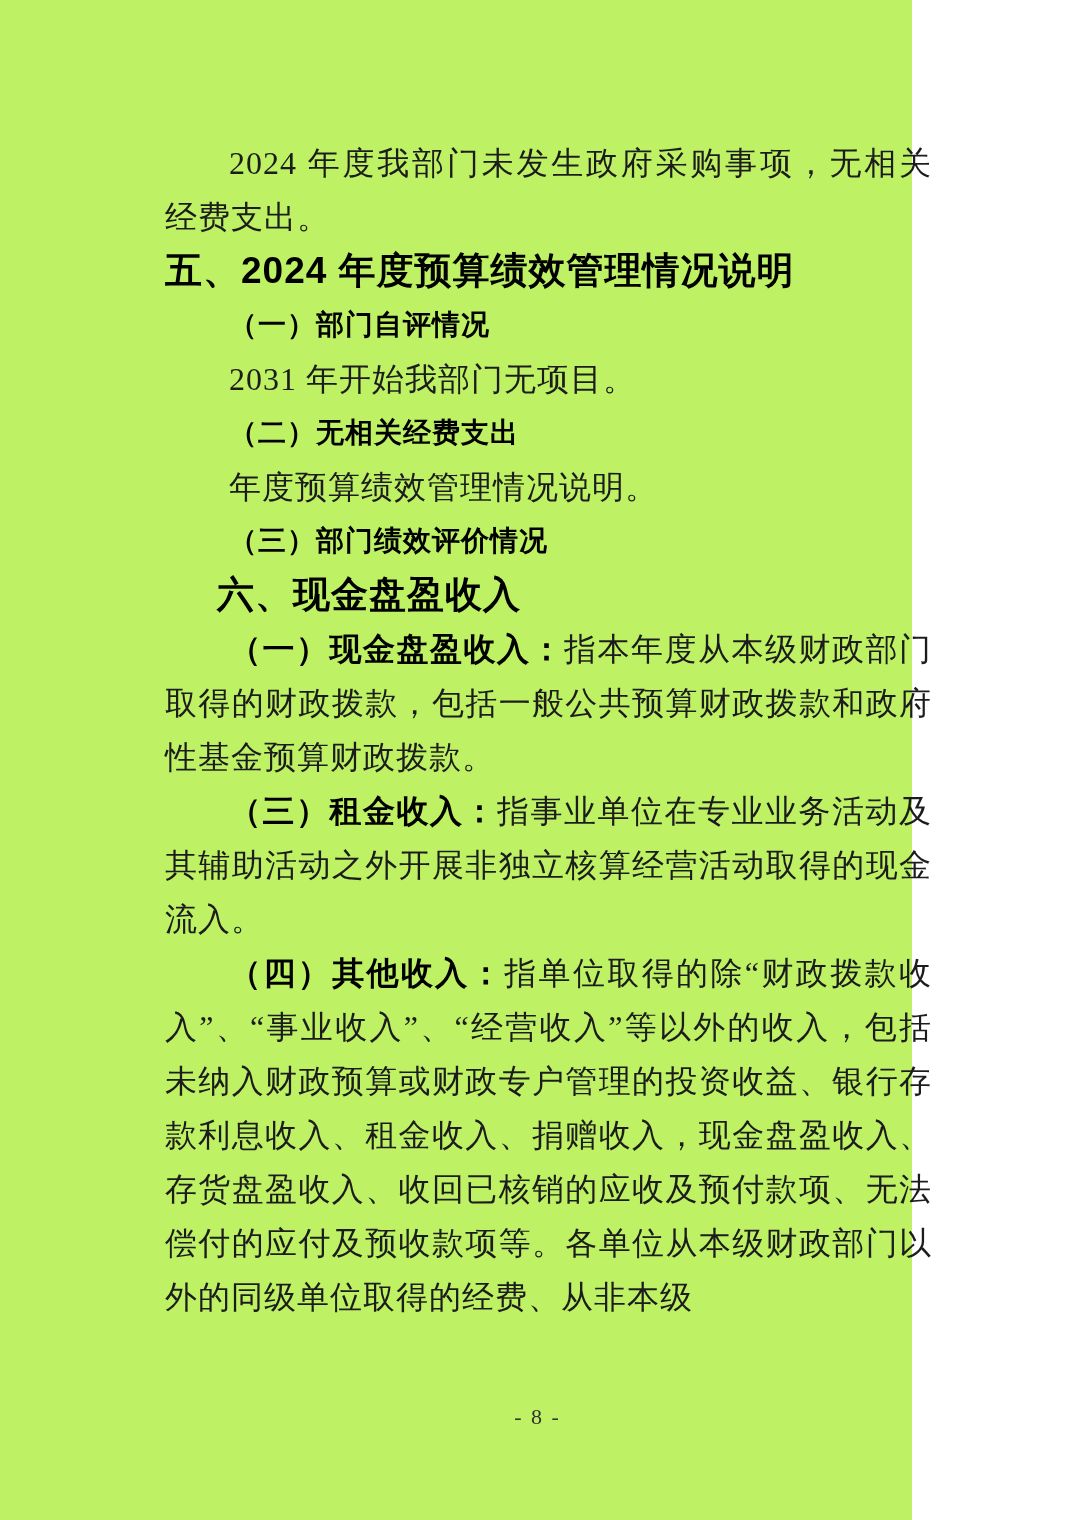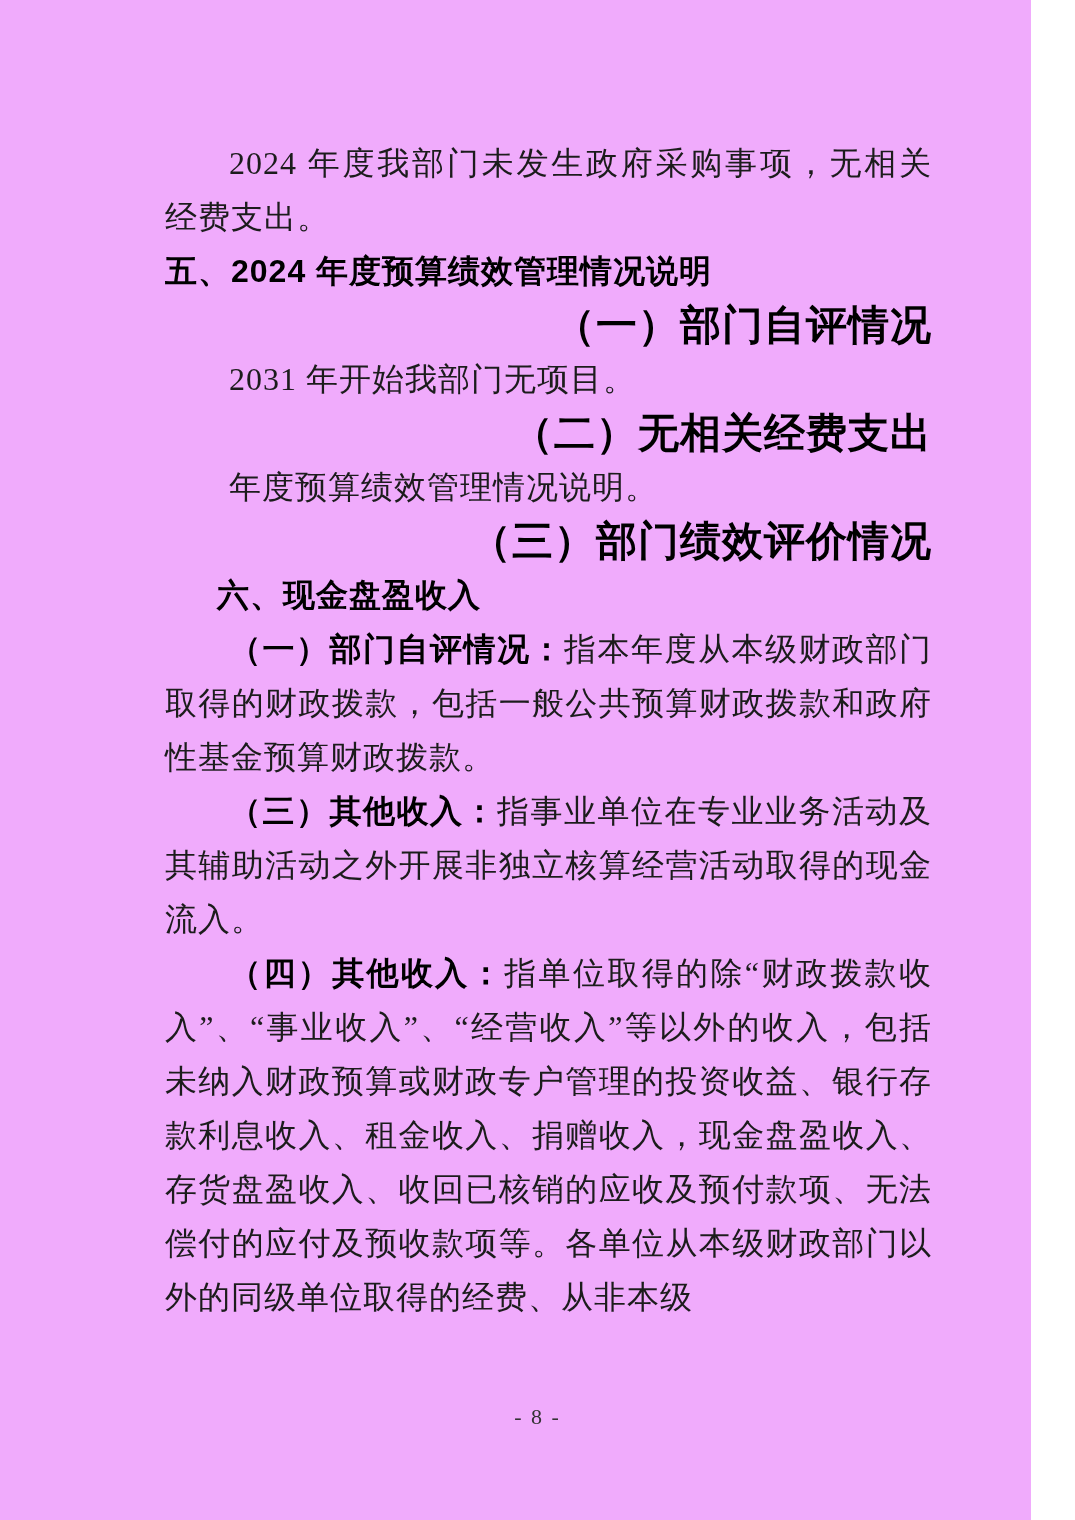--- a/index.html
+++ b/index.html
@@ -11,23 +11,23 @@
     width: 1075px;
     height: 1520px;
     position: relative;
     overflow: hidden;
     color: #1a1a1a;
     font-family: "Liberation Serif", "DejaVu Serif", serif;
   }
   .page {
     position: absolute;
     top: 0; left: 0;
-    width: 1031px;
+    width: 912px;
     height: 1520px;
-    background: #f0abfc;
+    background: #bef264;
   }
   .content {
     position: absolute;
     top: 136px;
     left: 165px;
     width: 767px;
   }
   .para {
     margin: 0;
     font-size: 32px;
@@ -35,38 +35,37 @@
     text-indent: 64px;
     text-align: justify;
     text-align-last: left;
     letter-spacing: 1px;
     color: #1c1c1c;
   }
   .h-major {
     margin: 0;
     font-family: "Liberation Sans", "DejaVu Sans", sans-serif;
     font-weight: bold;
-    font-size: 32px;
+    font-size: 37px;
     line-height: 54px;
     color: #000000;
     letter-spacing: 1px;
     text-indent: 0;
   }
   .h-major.indented {
     text-indent: 52px;
   }
   .h-sub {
     margin: 0;
     font-weight: bold;
-    font-size: 41px;
+    font-size: 28px;
     line-height: 54px;
     text-indent: 64px;
     color: #000000;
     letter-spacing: 1px;
-    text-align: right;
   }
   .term-lead {
     font-weight: bold;
     color: #000000;
   }
   .footer {
     position: absolute;
     top: 1402px;
     left: 0;
     width: 1075px;
@@ -93,23 +92,23 @@
 
     <p class="h-sub">（二）无相关经费支出</p>
 
     <p class="para">年度预算绩效管理情况说明。</p>
 
     <p class="h-sub">（三）部门绩效评价情况</p>
 
 
     <p class="h-major indented">六、现金盘盈收入</p>
 
-    <p class="para"><span class="term-lead">（一）部门自评情况：</span><span>指本年度从本级财政部门取得的财政拨款，包括一般公共预算财政拨款和政府性基金预算财政拨款。</span></p>
+    <p class="para"><span class="term-lead">（一）现金盘盈收入：</span><span>指本年度从本级财政部门取得的财政拨款，包括一般公共预算财政拨款和政府性基金预算财政拨款。</span></p>
 
 
-    <p class="para"><span class="term-lead">（三）其他收入：</span><span>指事业单位在专业业务活动及其辅助活动之外开展非独立核算经营活动取得的现金流入。</span></p>
+    <p class="para"><span class="term-lead">（三）租金收入：</span><span>指事业单位在专业业务活动及其辅助活动之外开展非独立核算经营活动取得的现金流入。</span></p>
 
     <p class="para"><span class="term-lead">（四）其他收入：</span><span>指单位取得的除“财政拨款收入”、“事业收入”、“经营收入”等以外的收入，包括未纳入财政预算或财政专户管理的投资收益、银行存款利息收入、租金收入、捐赠收入，现金盘盈收入、存货盘盈收入、收回已核销的应收及预付款项、无法偿付的应付及预收款项等。各单位从本级财政部门以外的同级单位取得的经费、从非本级</span></p>
 
   </div>
 
   <div class="footer">- 8 -</div>
 </div>
 
 </body></html>

